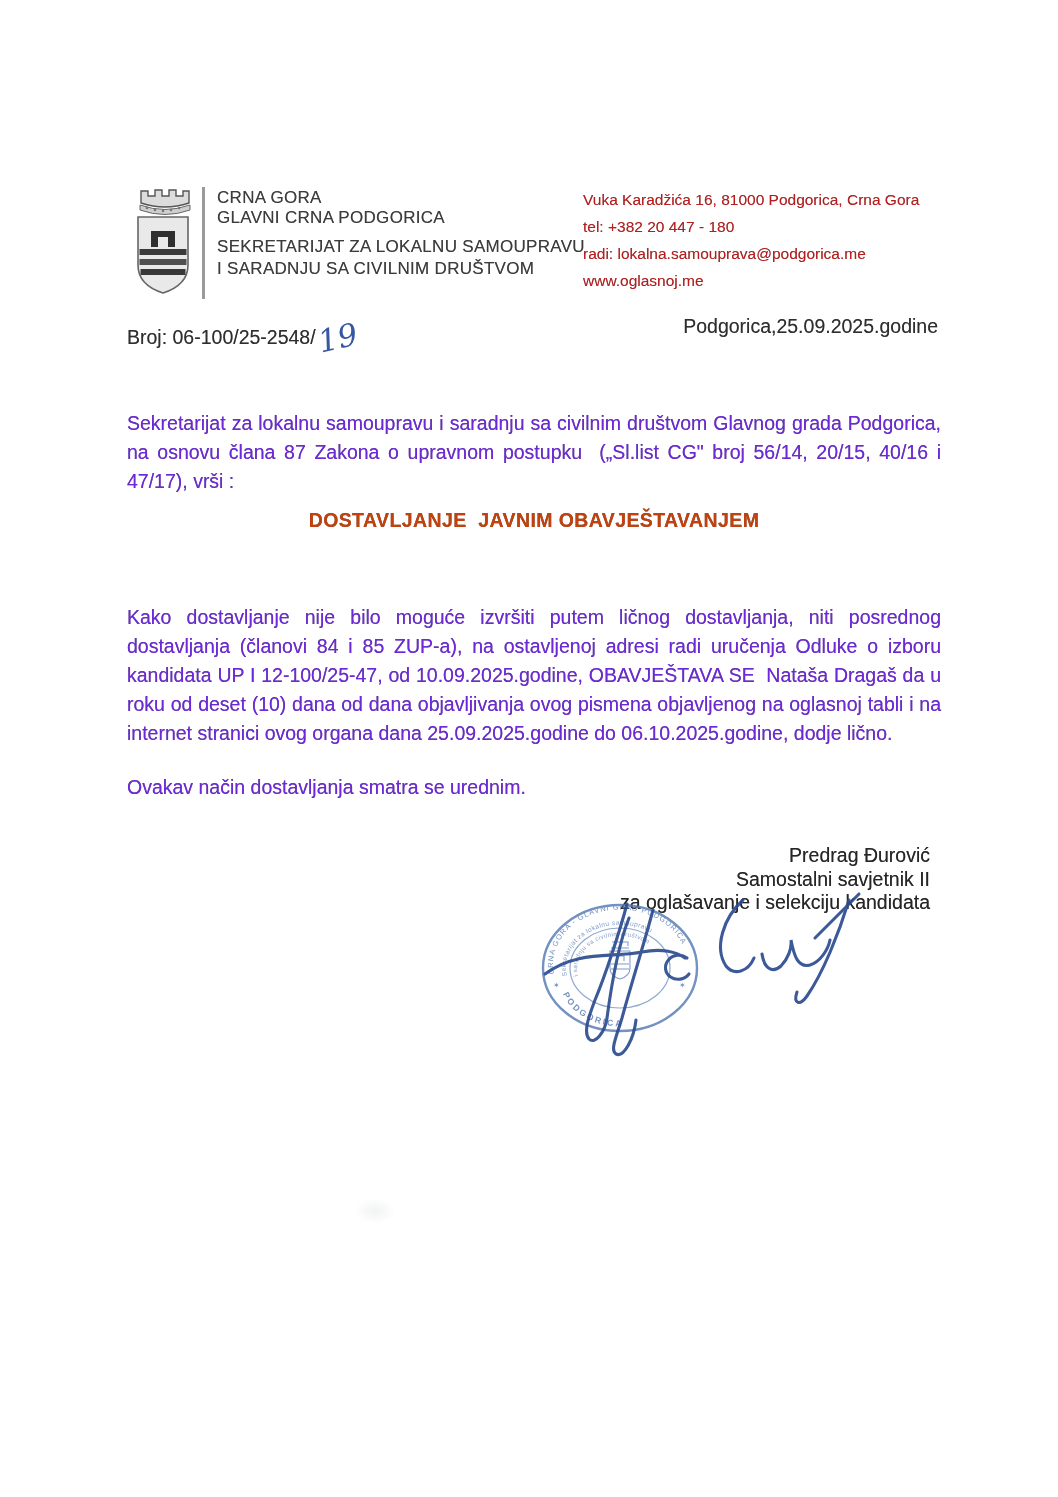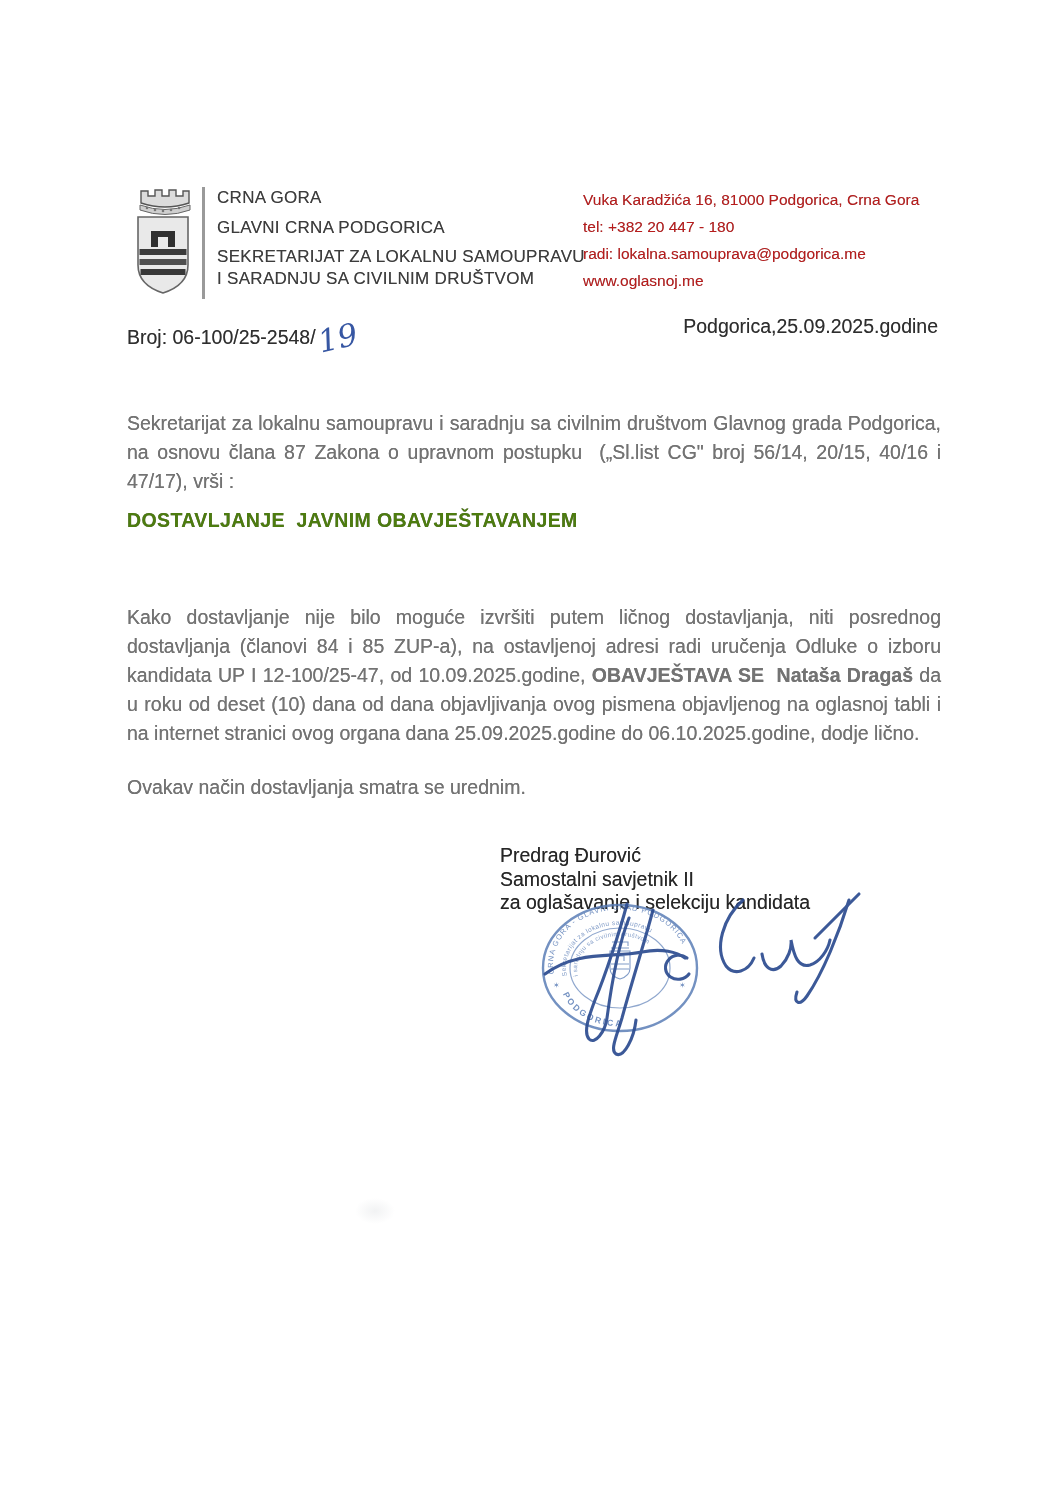--- a/index.html
+++ b/index.html
@@ -9,42 +9,42 @@
     background:#ffffff;
     font-family:"Liberation Sans","DejaVu Sans",sans-serif;
     color:#262626;
     overflow:hidden;
   }
   
   .coa{position:absolute;left:131px;top:181px;}
   .lh-divider{position:absolute;left:202px;top:187px;width:2.5px;height:112px;background:#9a9a9a;}
   .org{position:absolute;left:217px;top:188px;color:#3c3c3c;font-size:17px;letter-spacing:.3px;
        text-shadow:0 0 .4px rgba(0,0,0,.45);}
-  .org .l1{margin-bottom:10px;}
+  .org .l1{}
   .org .l2{margin-bottom:9px;}
   .org .l3{margin-bottom:2px;}
   .contact{position:absolute;left:583px;top:186px;color:#b91c1c;font-size:15.5px;line-height:27px;
        text-shadow:0 0 .4px rgba(0,0,0,.35);}
   
   .ref-row{position:absolute;left:127px;top:315px;width:811px;display:flex;justify-content:space-between;
        font-size:19.5px;color:#2e2e2e;text-shadow:0 0 .4px rgba(0,0,0,.4);}
   .hand-num{display:inline-block;font-family:"DejaVu Serif",serif;font-style:italic;font-size:31px;
        color:#3757a3;transform:rotate(-13deg) translate(1px,5px);font-weight:500;text-shadow:none;}
   
   .bodytext{position:absolute;left:127px;width:814px;font-size:19.5px;line-height:29px;
-       text-align:justify;color:#737373;text-shadow:0 0 .45px rgba(0,0,0,.5);}
+       text-align:justify;color:#6d28d9;text-shadow:0 0 .45px rgba(0,0,0,.5);}
   .par1{top:389px;}
-  .doc-title{position:absolute;left:127px;top:509px;width:814px;
-       font-size:19.5px;font-weight:bold;letter-spacing:.4px;color:#4d7c0f;
+  .doc-title{position:absolute;left:127px;top:509px;width:814px;text-align:center;
+       font-size:19.5px;font-weight:bold;letter-spacing:.4px;color:#c2410c;
        text-shadow:0 0 .5px rgba(0,0,0,.6);white-space:pre;}
   .par2{top:583px;}
-  .par2 .bold{font-weight:bold;margin-top:20px;}
+  .par2 .bold{font-weight:normal;margin-top:20px;}
   .par3{top:753px;text-align:left;}
   
-  .sig-block{position:absolute;left:500px;top:844px;width:430px;text-align:left;
+  .sig-block{position:absolute;left:500px;top:844px;width:430px;text-align:right;
        font-size:19.5px;line-height:23.5px;color:#262626;z-index:2;
        text-shadow:0 0 .45px rgba(0,0,0,.5);}
   
   .ink{position:absolute;left:515px;top:876px;z-index:5;pointer-events:none;}
   .smudge{position:absolute;left:355px;top:1198px;width:40px;height:26px;
        background:radial-gradient(closest-side,rgba(120,130,140,.10),rgba(255,255,255,0));}
 </style>
 </head>
 <body>
 

